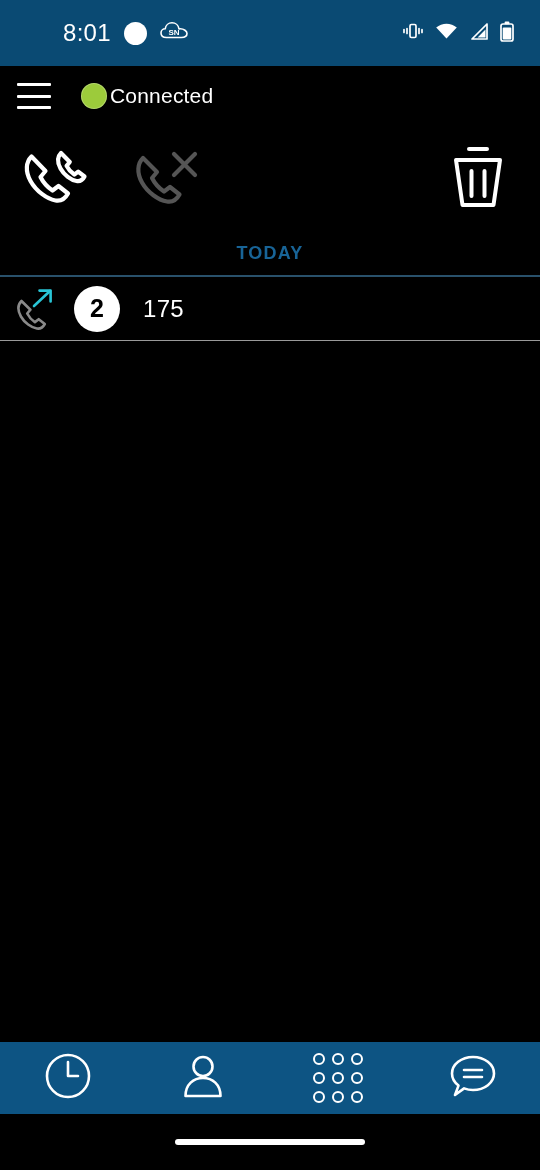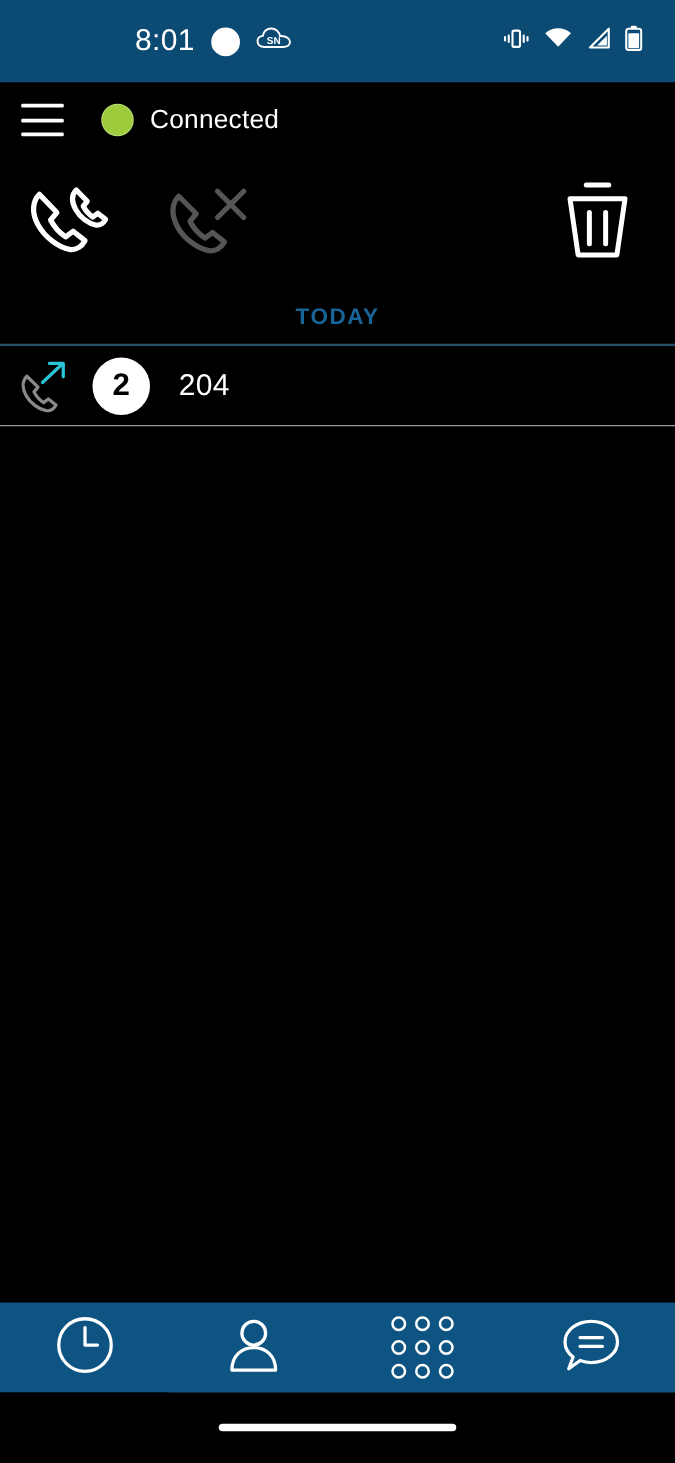--- a/index.html
+++ b/index.html
@@ -31,21 +31,21 @@
     align-items: center;
     justify-content: space-between;
     padding: 0 20px 0 0;
     box-sizing: border-box;
     flex: none;
   }
   .status-left {
     display: flex;
     align-items: center;
     gap: 13px;
-    padding-left: 108px;
+    padding-left: 63px;
   }
   .status-time {
     color: #ffffff;
     font-size: 24px;
     letter-spacing: 0.3px;
     line-height: 1;
   }
   .status-dot-icon {
     width: 23px;
     height: 23px;
@@ -82,21 +82,21 @@
     display: block;
     height: 3px;
     width: 100%;
     background: #ffffff;
     border-radius: 1px;
   }
   .conn-wrap {
     display: flex;
     align-items: center;
     margin-left: 30px;
-    gap: 13px;
+    gap: 3px;
   }
   .conn-dot {
     width: 26px;
     height: 26px;
     border-radius: 50%;
     background: #9ccb3b;
     box-shadow: inset 0 0 0 1px rgba(255,255,255,0.25);
     flex: none;
   }
   .conn-label {
@@ -357,21 +357,21 @@
           <g fill="none" stroke="#8a8a8a" stroke-width="2.6" stroke-linecap="round" stroke-linejoin="round">
             <path d="M8.5 13 C5 16.5 4.4 22.2 7.9 28.5 C11.4 34.8 18.4 39.6 23.8 40.5 C27.3 41.1 30.2 38.9 31.8 36 L25.7 31.2 L21.9 34.1 C19 32.2 15.8 28.7 14.2 25.5 L17.4 21.7 Z"></path>
           </g>
           <g fill="none" stroke="#29c5d6" stroke-width="2.6" stroke-linecap="round" stroke-linejoin="round">
             <path d="M21 18 L37 3"></path>
             <path d="M26.5 2.6 L37.6 2.6 L37.6 13.4"></path>
           </g>
         </svg>
       </span>
       <span class="call-count-badge">2</span>
-      <span class="call-number">204</span>
+      <span class="call-number">175</span>
     </div>
   </div>
 
   <div class="bottom-nav">
     <div class="nav-tab active">
       <span>
         <svg width="50" height="50" viewBox="0 0 50 50">
           <circle cx="25" cy="25" r="21" fill="none" stroke="#ffffff" stroke-width="2.6"></circle>
           <path d="M25 11 L25 25 L35 25" fill="none" stroke="#ffffff" stroke-width="2.6" stroke-linecap="round" stroke-linejoin="round"></path>
         </svg>

